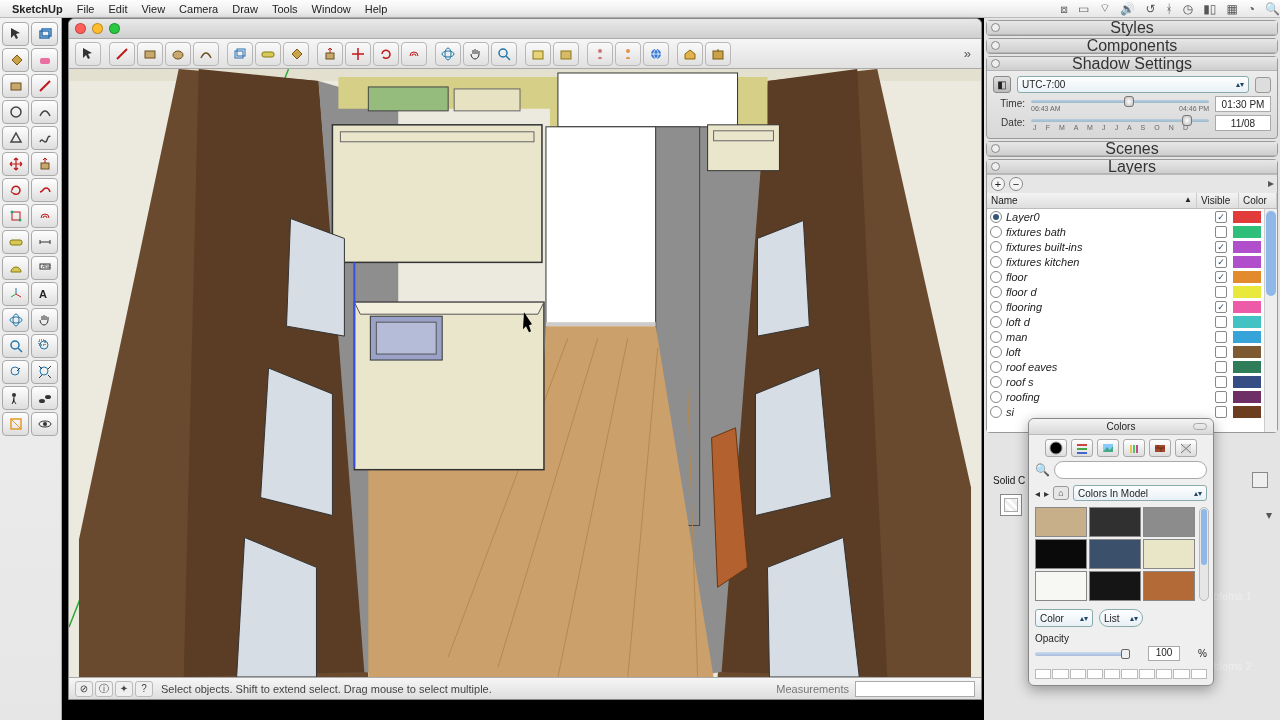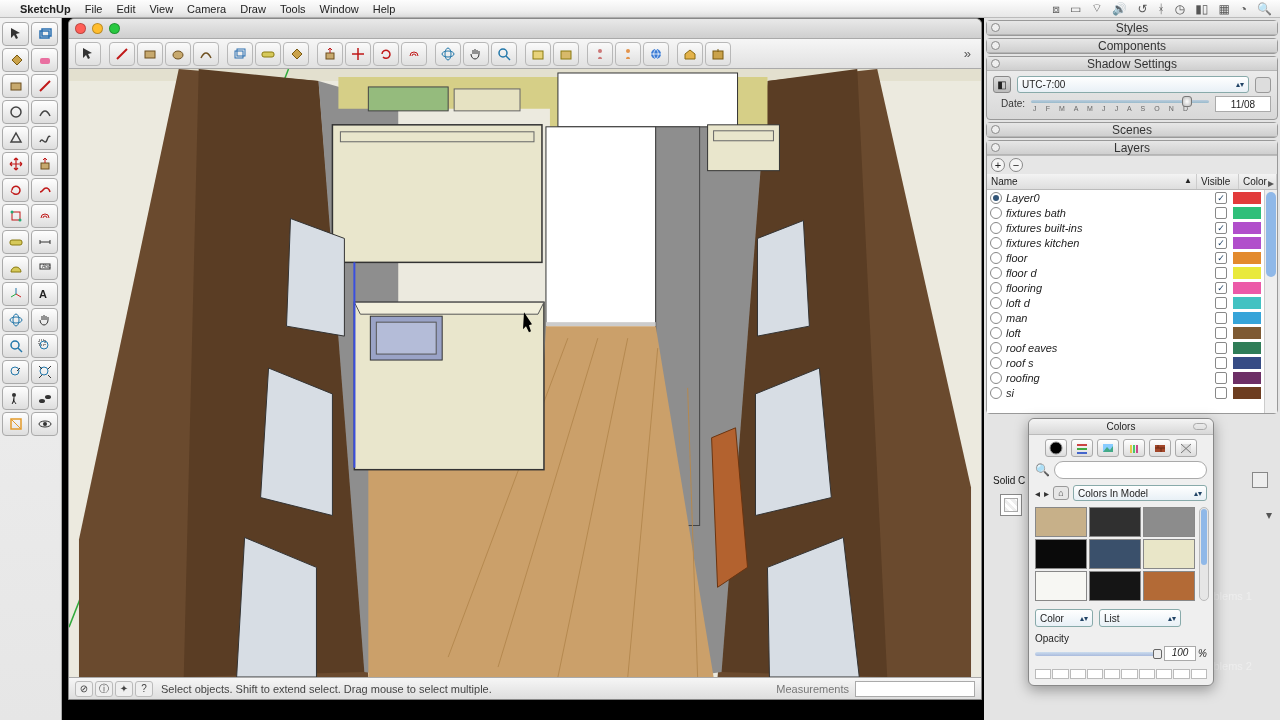--- a/index.html
+++ b/index.html
@@ -1,19 +1,19 @@
 <!DOCTYPE html>
 <html><head>
 <meta charset="utf-8">
 <style>
 * { margin:0; padding:0; box-sizing:border-box; font-family: "Lucida Grande", "Helvetica Neue", Arial, sans-serif; }
 body { width:1280px; height:720px; background:#000; overflow:hidden; position:relative; font-size:11px; color:#222; }
 
 
-.menubar { position:absolute; top:0; left:0; right:0; height:18px; background:linear-gradient(#fdfdfd,#e7e7e7); display:flex; align-items:center; padding:0 8px; border-bottom:1px solid #bbb; }
+.menubar { position:absolute; top:0; left:0; right:0; height:18px; background:linear-gradient(#fdfdfd,#e7e7e7); display:flex; align-items:center; padding:0 0; border-bottom:1px solid #bbb; }
 .menubar .apple { font-size:13px; margin-right:12px; }
 .menubar .appname { font-weight:bold; margin-right:14px; }
 .menubar .m { margin-right:14px; cursor:default; }
 .menubar .right { margin-left:auto; display:flex; gap:10px; font-size:12px; align-items:center;}
 .menubar .right span { opacity:.75;}
 
 
 .leftstrip { position:absolute; top:18px; left:0; width:62px; bottom:0; background:linear-gradient(#f2f2f2,#e6e6e6); border-right:1px solid #aaa; padding:4px 2px;}
 .leftstrip .row { display:flex; gap:2px; margin-bottom:2px;}
 .tbtn { width:27px; height:24px; background:linear-gradient(#fefefe,#dedede); border:1px solid #aaa; border-radius:4px; display:flex; align-items:center; justify-content:center; font-size:12px; overflow:hidden;}
@@ -41,21 +41,21 @@
 .statusbar { position:absolute; bottom:0; left:0; right:0; height:22px; background:linear-gradient(#f6f6f6,#dedede); border-top:1px solid #aaa; display:flex; align-items:center; padding:0 6px; font-size:11px; color:#444;}
 .statusbar .sicons { display:flex; gap:2px; margin-right:8px;}
 .sicon { width:18px; height:16px; border:1px solid #bbb; border-radius:3px; background:#efefef; display:flex; align-items:center; justify-content:center; font-size:10px;}
 .statusbar .meas { margin-left:auto; color:#777; margin-right:6px;}
 .statusbar .measbox { width:120px; height:16px; border:1px solid #aaa; background:#fff; }
 
 
 .dock { position:absolute; top:18px; right:0; width:296px; bottom:0; background:#e4e4e4; }
 
 .tray { background:linear-gradient(#f0f0f0,#d8d8d8); border:1px solid #999; border-radius:4px; margin:2px 2px; }
-.tray .hd { height:14px; background:linear-gradient(#e7e7e7,#cfcfcf); text-align:center; font-size:12px; line-height:14px; color:#333; border-bottom:1px solid #b5b5b5; position:relative;}
+.tray .hd { height:14px; background:linear-gradient(#e7e7e7,#cfcfcf); text-align:center; font-size:16px; line-height:14px; color:#333; border-bottom:1px solid #b5b5b5; position:relative;}
 .tray .hd .dot { position:absolute; left:4px; top:2px; width:9px; height:9px; border:1px solid #888; border-radius:50%; background:#eee;}
 
 .shadow-body { padding:3px 6px 5px; font-size:10px; }
 .shadow-body .srow { display:flex; align-items:center; gap:6px; margin:2px 0;}
 .shadow-body label { width:32px; text-align:right; color:#333;}
 .tzsel { flex:1; height:17px; border:1px solid #8aa; border-radius:3px; background:linear-gradient(#fff,#e8f0f6); padding:0 4px; font-size:10px; display:flex; align-items:center; justify-content:space-between;}
 .tzsel .ar { color:#246; font-size:8px;}
 .sqbtn { width:16px; height:16px; border:1px solid #999; border-radius:3px; background:#ddd;}
 .slider { flex:1; height:12px; position:relative;}
 .slider .track { position:absolute; top:5px; left:0; right:0; height:3px; background:linear-gradient(#bcd,#9bc); border-radius:2px;}
@@ -93,23 +93,23 @@
 .colorsWin .navrow{display:flex; align-items:center; gap:4px; padding:2px 6px;}
 .colorsWin .navrow .ar{font-size:10px;color:#333;}
 .colorsWin .navrow .home{width:16px;height:14px;border:1px solid #999;border-radius:3px;background:#e7e7e7;display:flex;align-items:center;justify-content:center;font-size:9px;}
 .colorsWin .navrow .sel{flex:1;height:16px;border:1px solid #8aa;border-radius:3px;background:linear-gradient(#fff,#e8f0f6);font-size:10px;display:flex;align-items:center;justify-content:space-between;padding:0 4px;}
 .swgrid{display:grid; grid-template-columns:repeat(3,1fr); gap:2px; padding:4px 18px 4px 6px; position:relative;}
 .swgrid .c{height:30px;border:1px solid #888;}
 .swgrid .sb{position:absolute;right:4px;top:4px;bottom:4px;width:10px;background:#e6e6e6;border:1px solid #bbb;border-radius:5px;}
 .swgrid .sb .t{position:absolute;left:1px;right:1px;top:1px;height:56px;background:#8fb8e8;border-radius:4px;}
 .selrow{display:flex;gap:6px;padding:4px 6px;align-items:center;}
 .minisel{height:18px;border:1px solid #8aa;border-radius:3px;background:linear-gradient(#fff,#e8f0f6);font-size:10px;display:flex;align-items:center;justify-content:space-between;padding:0 4px;}
-.minisel.a{width:58px;} .minisel.b{width:82px;}
+.minisel.a{width:58px;} .minisel.b{width:44px;border-radius:9px;}
 .oprow{padding:2px 6px 6px;font-size:10px;}
-.oprow .os{display:flex;align-items:center;gap:2px;margin-top:2px;font-style:italic;}
+.oprow .os{display:flex;align-items:center;gap:18px;margin-top:2px;}
 .oprow .os .tr{flex:1;height:10px;position:relative;}
 .oprow .os .tr::before{content:"";position:absolute;inset:3px 0;background:linear-gradient(#cde,#abd);border-radius:2px;}
 .oprow .os .th{position:absolute;right:0;top:0;width:9px;height:10px;border:1px solid #666;border-radius:2px;background:#eee;}
 .oprow .ob{width:32px;height:15px;border:1px solid #aaa;background:#fff;text-align:center;}
 .wells{display:grid;grid-template-columns:repeat(10,1fr);gap:1px;padding:2px 6px 6px;}
 .wells div{height:10px;border:1px solid #bbb;background:#fff;}
 
 
 .behind { position:absolute; color:#eee; font-size:11px; z-index:1;}
 .behind.b1 { right:28px; top:590px;}
@@ -603,20 +603,34 @@
     <div class="shadow-body">
       <div class="srow">
         <div style="width:18px;height:17px;border:1px solid #888;background:linear-gradient(#ddd,#bbb);border-radius:3px;display:flex;align-items:center;justify-content:center">◧</div>
         <div class="tzsel">
             <span>UTC-7:00</span>
             <span class="ar">▴▾</span>
           </div>
         <div class="sqbtn"></div>
       </div>
       <div class="srow">
+        <label>Time:</label>
+        <div style="flex:1">
+          <div class="slider">
+              <div class="track"></div>
+              <div class="thumb" style="left:52%"></div>
+            </div>
+          <div class="tinytx">
+              <span>06:43 AM</span>
+              <span>04:46 PM</span>
+            </div>
+        </div>
+        <div class="valbox">01:30 PM</div>
+      </div>
+      <div class="srow">
         <label>Date:</label>
         <div style="flex:1">
           <div class="slider">
               <div class="track"></div>
               <div class="thumb" style="left:85%"></div>
             </div>
           <div class="monthtx">J F M A M J J A S O N D</div>
         </div>
         <div class="valbox">11/08</div>
       </div>

